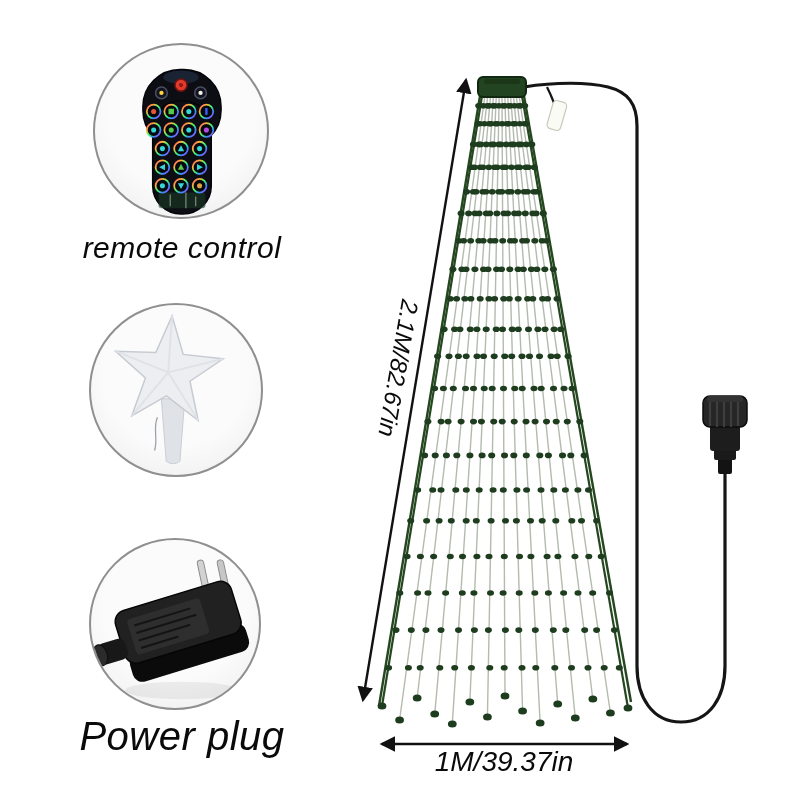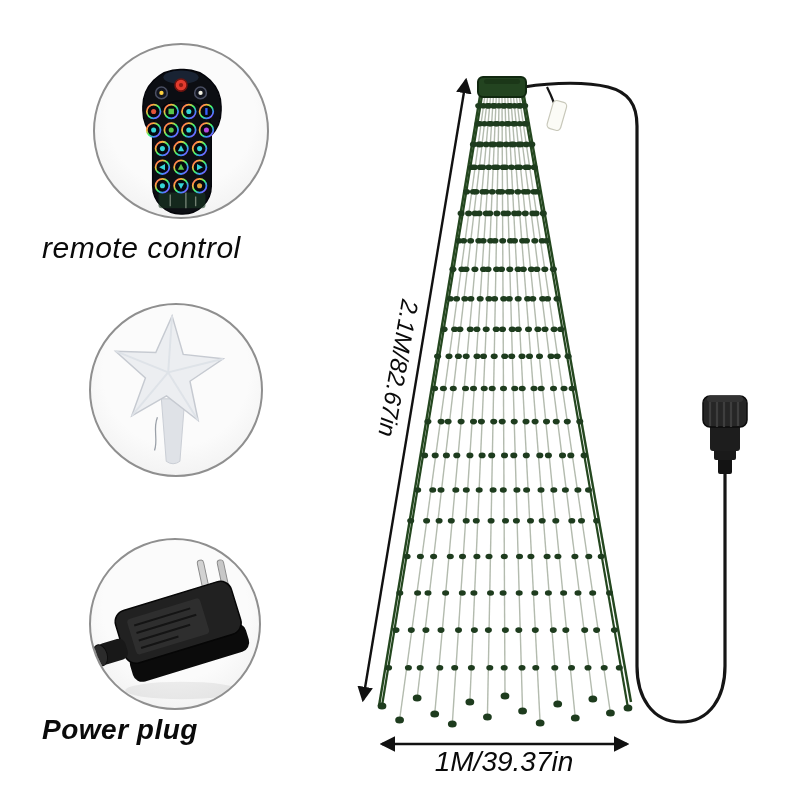--- a/index.html
+++ b/index.html
@@ -9,25 +9,25 @@
   }
   .scene{position:absolute;left:0;top:0;width:800px;height:800px;}
   .photo-circle{
     position:absolute;border-radius:50%;
     border:2.5px solid #8f8f8f;
     background:radial-gradient(circle at 50% 40%, #fbfbfb 55%, #ebebeb 100%);
     box-sizing:border-box;overflow:hidden;
   }
   .photo-circle svg{position:absolute;left:0;top:0;width:100%;height:100%;}
   .callout-label{
-    position:absolute;width:280px;text-align:left;
+    position:absolute;width:280px;text-align:center;
     font-style:italic;font-size:30px;color:#0a0a0a;letter-spacing:.5px;
     white-space:nowrap;
   }
-  .lbl-power{font-size:28px;font-weight:bold;}
+  .lbl-power{font-size:40px;}
 </style>
 </head>
 <body>
 
 <div class="stage">
 
   <div class="photo-circle" style="left:93px;top:43px;width:176px;height:176px;">
     <svg viewBox="93 43 176 176">
       <defs>
         <linearGradient id="rbw" x1="0" y1="0" x2="1" y2="1">

